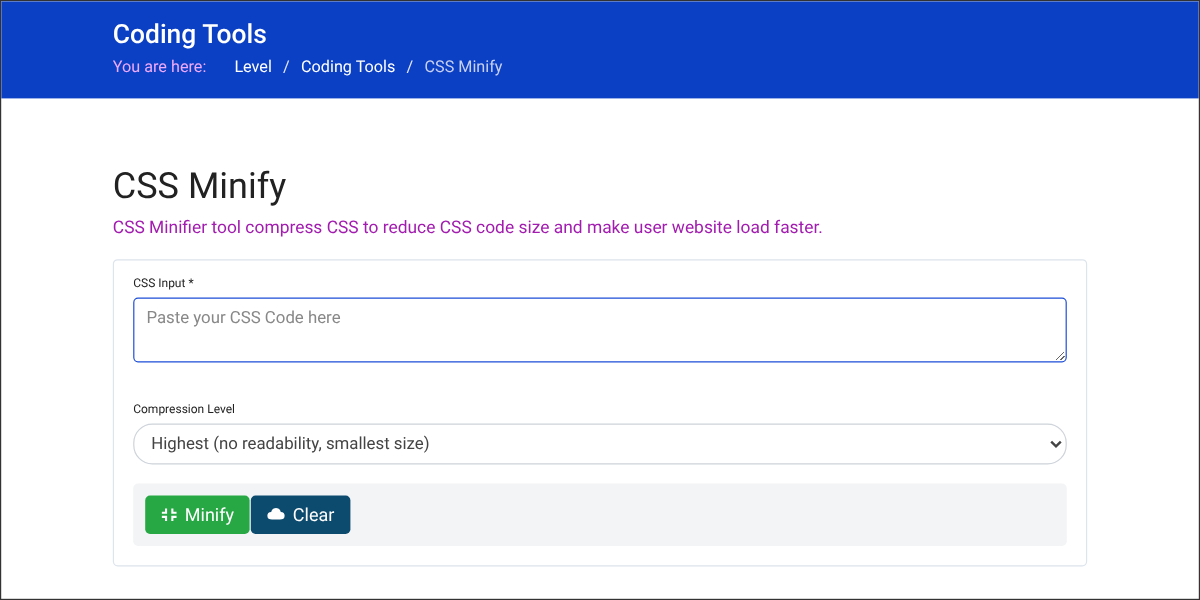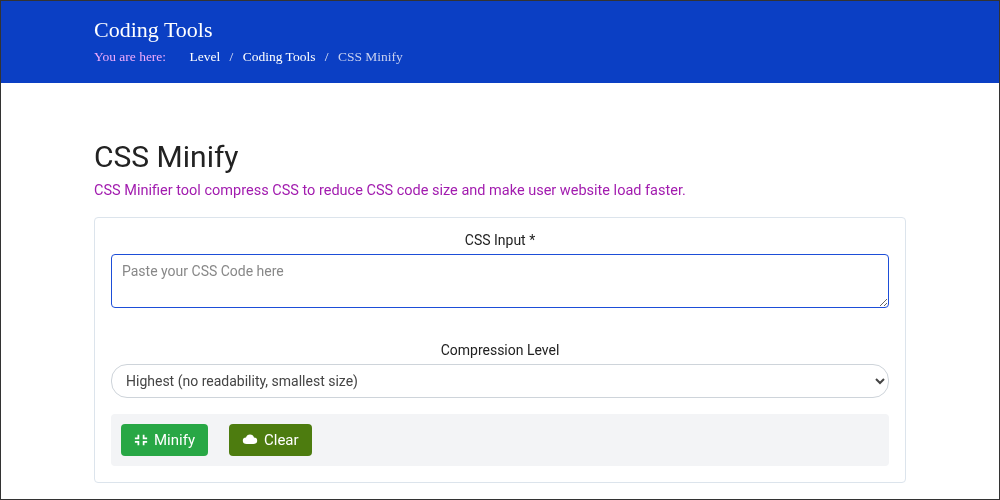--- a/index.html
+++ b/index.html
@@ -7,21 +7,20 @@
     font-family: "Segoe UI", -apple-system, BlinkMacSystemFont, Roboto, "Helvetica Neue", Arial, sans-serif;
     background: #fff;
     width: 1000px;
     height: 500px;
     overflow: hidden;
     border: 1px solid #333;
   }
   .header {
     background: #0b3fc4;
     padding: 16px 0 18px 0;
-    font-family: Liberation Serif, serif;
   }
   .container {
     width: 820px;
     margin: 0 auto;
     padding: 0 4px;
   }
   .brand {
     color: #fff;
     font-size: 22px;
     font-weight: 500;
@@ -48,24 +47,23 @@
     margin-bottom: 18px;
   }
   .card {
     border: 1px solid #dce4ec;
     border-radius: 4px;
     padding: 14px 16px 16px 16px;
     background: #fff;
   }
   .form-label {
     display: block;
-    font-size: 14px;
+    font-size: 10px;
     color: #222;
     margin-bottom: 6px;
-    text-align: center;
   }
   .textarea {
     width: 100%;
     min-height: 54px;
     border: 1px solid #1d4ed8;
     border-radius: 4px;
     padding: 8px 10px;
     font-size: 14px;
     color: #555;
     resize: vertical;
@@ -83,36 +81,36 @@
     color: #444;
     background: #fff;
     font-family: inherit;
   }
   .action-bar {
     margin-top: 16px;
     background: #f3f4f6;
     border-radius: 4px;
     padding: 10px 10px;
     display: flex;
-    gap: 21px;
+    gap: 1px;
   }
   .btn {
     display: inline-flex;
     align-items: center;
     gap: 6px;
     border: none;
     border-radius: 4px;
     padding: 7px 13px;
     font-size: 15px;
     color: #fff;
     cursor: pointer;
     font-family: inherit;
   }
   .btn-green { background: #28a745; }
-  .btn-red { background: #4d7c0f; align-items: center; }
+  .btn-red { background: #0c4a6e; align-items: center; }
   .icon { display: inline-block; }
   .icon svg { display: block; }
 </style>
 </head>
 <body>
 
 <div class="header">
   <div class="container">
     <div class="brand">Coding Tools</div>
     <div class="breadcrumb">

